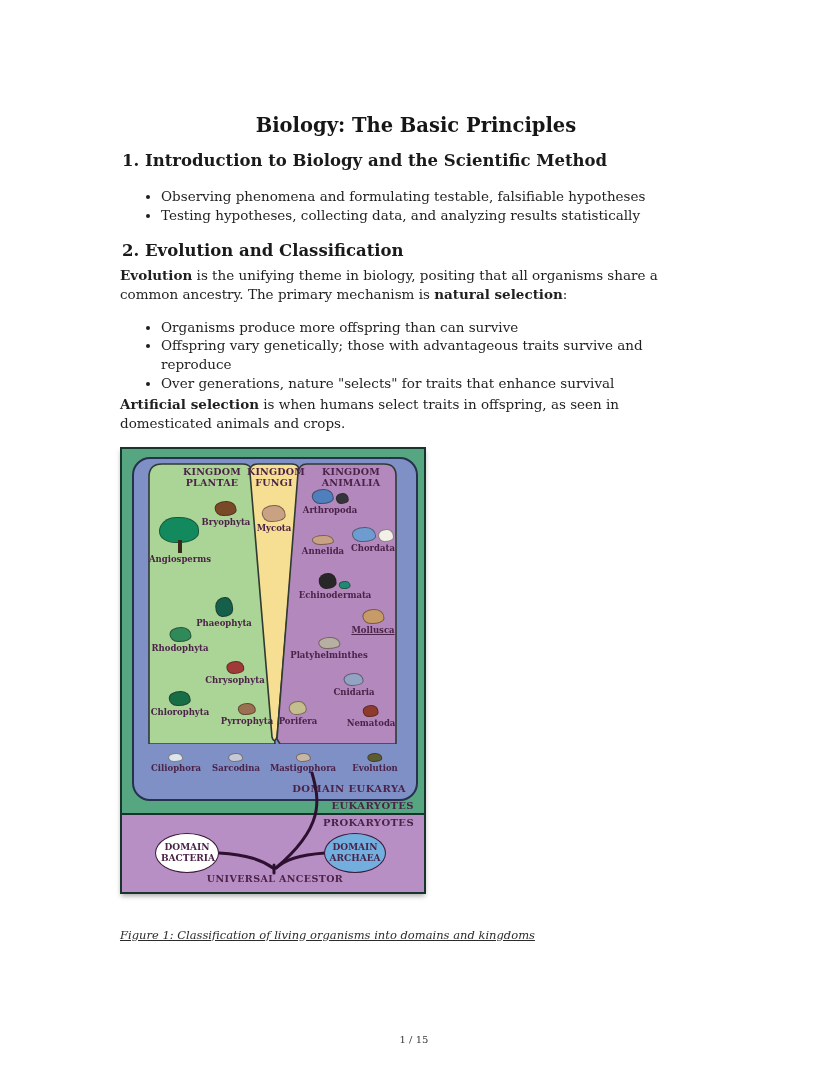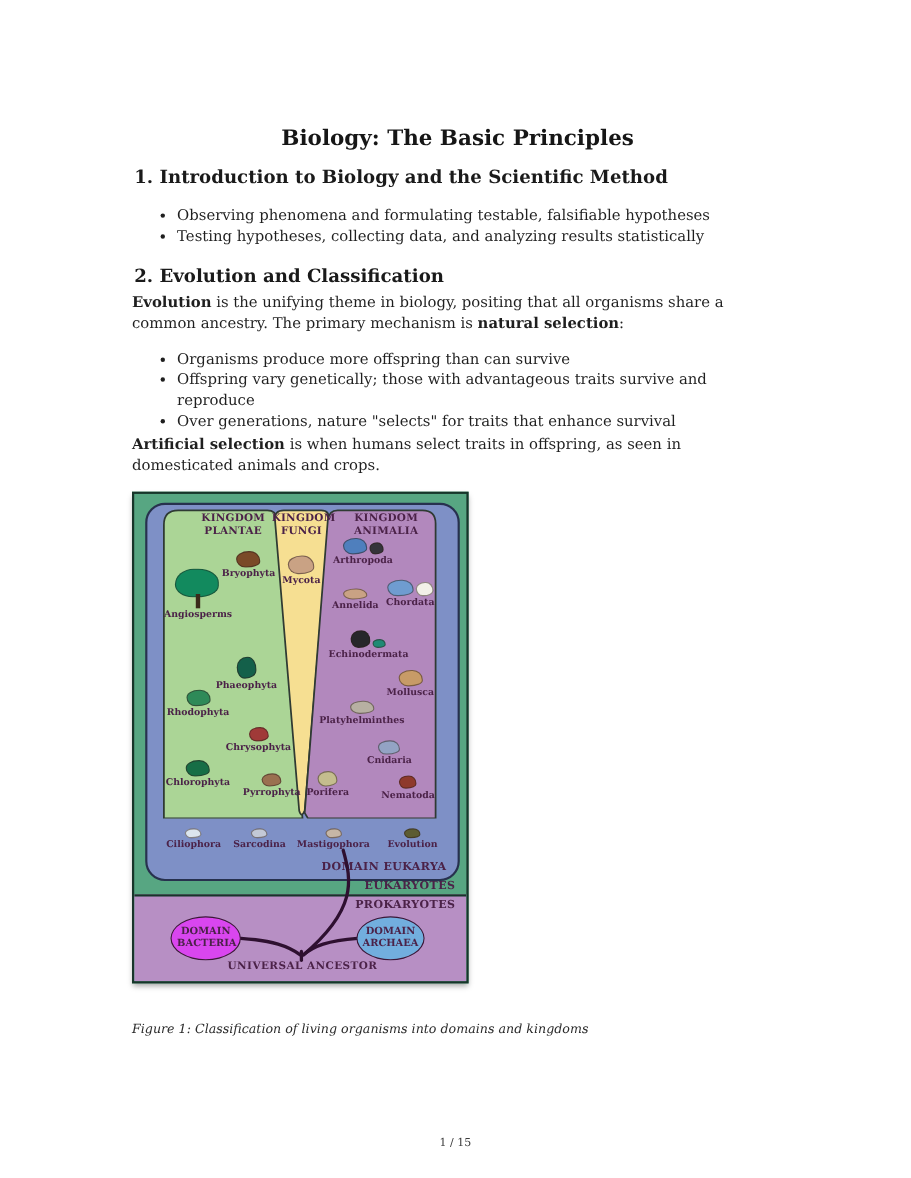--- a/index.html
+++ b/index.html
@@ -85,21 +85,21 @@
     text-align:center; font-weight:bold; font-size:9px; line-height:10.5px;
   }
   .domain-ellipse .el-label { width:52px; }
   .ancestor-label {
     position:absolute; left:82px; width:142px; top:424px; text-align:center;
     font-weight:bold; font-size:9.5px; letter-spacing:0.4px; white-space:nowrap;
   }
   .fig-lines { position:absolute; left:0; top:0; pointer-events:none; }
 
   p.caption {
-    margin:34px 0 0 0; font-size:11.5px; font-style:italic; color:#2b2b2b;
+    margin:34px 0 0 0; font-size:11.5px; font-style:italic; color:#2b2b2b;text-decoration:underline;
   }
   .page-footer {
     position:absolute; left:0; top:1034px; width:828px; text-align:center;
     font-size:10px; color:#3a3a3a;
   }
 </style>
 </head>
 <body>
 
 <div class="content">
@@ -190,21 +190,21 @@
       </span>
       <span class="org-label">Chordata</span>
     </div>
     <div class="org" style="left:213px; top:124px;">
       <span class="duo">
         <span class="blob" style="width: 18px; height: 16px; background: rgb(39, 39, 42);"></span>
         <span class="blob b2" style="width: 12px; height: 8px; background: rgb(31, 138, 116);"></span>
       </span>
       <span class="org-label">Echinodermata</span>
     </div>
-    <div class="org" style="left:251px; top:160px;">
+    <div class="org" style="left:251px; top:160px;text-decoration:underline;">
       <span class="blob" style="background: rgb(199, 155, 103);"></span>
       <span class="org-label">Mollusca</span>
     </div>
     <div class="org" style="left:207px; top:188px;">
       <span class="blob" style="height: 12px; background: rgb(183, 176, 162);"></span>
       <span class="org-label">Platyhelminthes</span>
     </div>
     <div class="org" style="left:232px; top:224px;">
       <span class="blob" style="width: 20px; height: 13px; background: rgb(147, 163, 196);"></span>
       <span class="org-label">Cnidaria</span>
@@ -241,21 +241,21 @@
     <div class="purple-band" style="background: rgb(183, 143, 196);"></div>
     <div class="band-label" style="right:10px; top:368px;">PROKARYOTES</div>
 
     <svg class="fig-lines" width="306" height="447" viewBox="0 0 306 447">
       <path d="M 190 324 C 198 352 202 378 154 419" fill="none" stroke-width="3" stroke-linecap="round" stroke="#2e1030"></path>
       <path d="M 97 404 C 126 406 140 411 151 419" fill="none" stroke-width="3" stroke-linecap="round" stroke="#2e1030"></path>
       <path d="M 203 404 C 176 406 163 411 154 419" fill="none" stroke-width="3" stroke-linecap="round" stroke="#2e1030"></path>
       <path d="M 152 416 L 152 424" fill="none" stroke-width="3" stroke-linecap="round" stroke="#2e1030"></path>
     </svg>
 
-    <div class="domain-ellipse" style="left: 33px; top: 384px; background: #d946ef;">
+    <div class="domain-ellipse" style="left: 33px; top: 384px; background: #ffffff;">
       <span class="el-label">DOMAIN BACTERIA</span>
     </div>
     <div class="domain-ellipse" style="left: 202px; top: 384px; width: 62px; background: rgb(114, 174, 222);">
       <span class="el-label">DOMAIN ARCHAEA</span>
     </div>
 
     <div class="ancestor-label">UNIVERSAL ANCESTOR</div>
   </div>
 
   <p class="caption">Figure 1: Classification of living organisms into domains and kingdoms</p>

